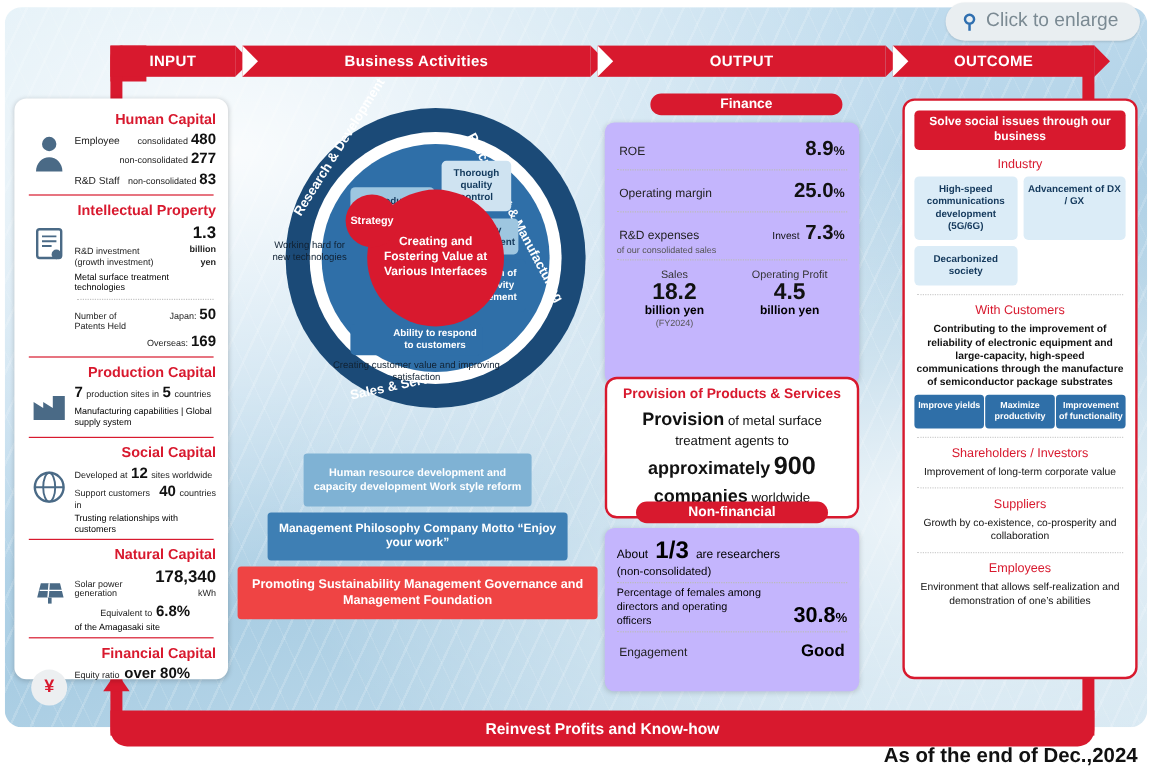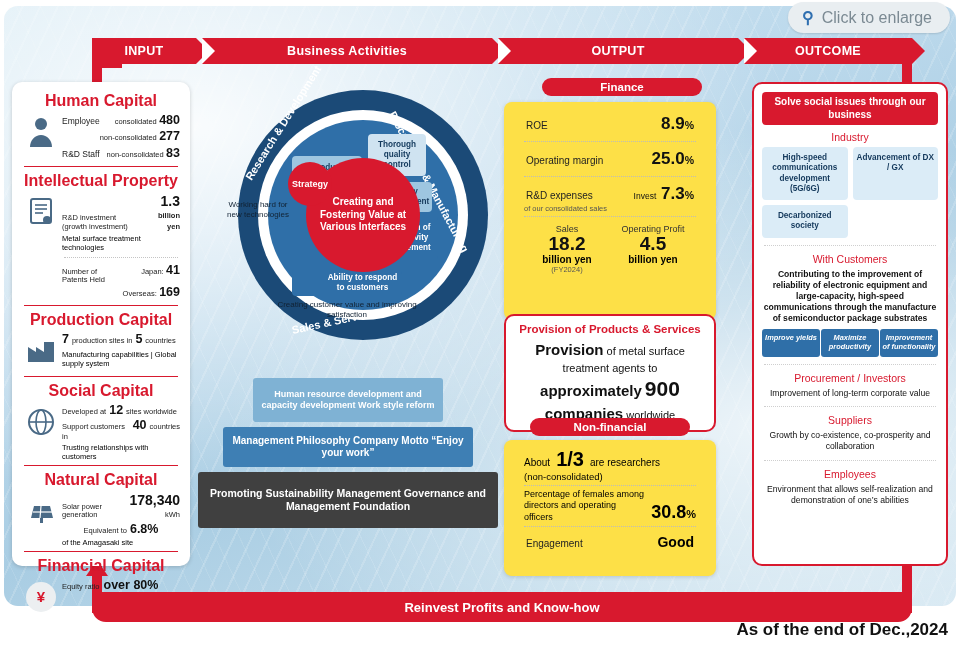--- a/index.html
+++ b/index.html
@@ -87,21 +87,21 @@
   }
 
   
   .card {
     position:absolute; background:#fff; border-radius:10px;
     box-shadow:0 1px 4px rgba(0,0,0,.18);
   }
 
   
   .left-col { left:12px; top:82px; width:178px; height:484px; padding:8px 10px; z-index:20;}
-  .cap-title { color:#d8192e; font-size:16px; font-weight:bold; text-align:center; margin:2px 0 3px;}
+  .cap-title { color:#d8192e; font-size:12px; font-weight:bold; text-align:right; margin:2px 0 3px;}
   .cap-block { position:relative; padding-left:40px; min-height:40px; }
   .cap-row { display:flex; align-items:baseline; gap:4px; font-size:8.5px; color:#222; line-height:1.25;}
   .cap-row .lab { color:#222; }
   .cap-row .num { font-weight:bold; font-size:12.5px; color:#111; }
   .cap-row .num.big { font-size:14px; }
   .hr-dash { border:0; border-top:1px dotted #c4c4c4; margin:5px 2px; }
   .hr-red { border:0; border-top:1px solid #d8192e; margin:4px 2px 5px; }
   .icon-box {
     position:absolute; left:2px; top:2px; width:34px; height:34px;
     display:flex; align-items:center; justify-content:center;
@@ -157,31 +157,31 @@
   .midterm .sm { font-size:7.5px; font-weight:normal; color:#333; }
 
   
   .pyr { position:absolute; left:198px; top:378px; width:300px; z-index:18;}
   .pyr-row {
     color:#fff; font-weight:bold; text-align:center; border-radius:3px;
     display:flex; align-items:center; justify-content:center; line-height:1.25;
   }
   .p1 { width:190px; margin:0 auto 5px; height:44px; background:#7fb2d4; font-size:9px; padding:2px 6px;}
   .p2 { width:250px; margin:0 auto 5px; height:40px; background:#3e7fb4; font-size:10px;}
-  .p3 { width:300px; margin:0 auto; height:56px; background:#404040; font-size:10.5px;}
+  .p3 { width:300px; margin:0 auto; height:44px; background:#ef4444; font-size:10.5px;}
 
   
   .output-col { position:absolute; left:504px; top:78px; width:236px; height:500px; z-index:18;}
   .pill {
     background:#d8192e; color:#fff; border-radius:12px; text-align:center;
     font-size:11.5px; font-weight:bold; padding:3px 0; margin:0 auto;
   }
   .out-card{
-    position:absolute; left:0; top:22px; width:212px; background:#fde047;
-    border-radius:8px; box-shadow:0 1px 4px rgba(0,0,0,.15); padding:8px 20px;
+    position:absolute; left:0; top:22px; width:212px; background:#c4b5fd;
+    border-radius:8px; box-shadow:0 1px 4px rgba(0,0,0,.15); padding:8px 10px;
   }
   .kv { display:flex; align-items:baseline; justify-content:space-between; padding:4px 2px;}
   .kv .k { font-size:10px; color:#222;}
   .kv .v { font-size:17px; font-weight:bold; color:#111;}
   .kv .v small { font-size:10.5px; }
   .dotted { border:0; border-top:1px dotted #bbb; margin:3px 0;}
   .twin { display:flex; justify-content:space-between; text-align:center; padding-top:4px;}
   .twin .t { font-size:9px; color:#333;}
   .twin .n { font-size:19px; font-weight:bold; color:#111; line-height:1.05;}
   .twin .u { font-size:10px; font-weight:bold;}
@@ -206,21 +206,21 @@
     background:#d8192e; color:#fff; border-radius:4px; text-align:center;
     font-size:10px; font-weight:bold; padding:4px 2px; line-height:1.25;
   }
   .oc-title { color:#d8192e; font-size:10.5px; font-weight:normal; text-align:center; margin:6px 0 4px;}
   .oc-grid { display:grid; grid-template-columns:1fr 1fr; gap:5px;}
   .oc-tile {
     background:#dbecf7; color:#14395c; border-radius:4px;
     font-size:8.2px; font-weight:bold; text-align:center; padding:6px 3px; line-height:1.25;
   }
   .oc-text { font-size:8.6px; color:#111; text-align:center; line-height:1.3;}
-  .oc-3 { display:grid; grid-template-columns:1fr 1fr 1fr; gap:1px; margin-top:5px;font-style:italic;}
+  .oc-3 { display:grid; grid-template-columns:1fr 1fr 1fr; gap:1px; margin-top:5px;}
   .oc-chip {
     background:#2f6fa8; color:#fff; border-radius:3px; font-size:7.4px;
     text-align:center; padding:5px 2px; line-height:1.2; font-weight:bold;
   }
   .oc-sep { border:0; border-top:1px dotted #cfcfcf; margin:7px 2px;}
 
   .footer-note {
     position:absolute; right:12px; top:620px; font-size:17px; font-weight:bold; color:#111;
   }
   .tiny { font-size:7.5px; }
@@ -310,21 +310,21 @@
           <span class="num big">1.3</span><br>
           <span class="tiny" style="font-weight:bold;">billion yen</span>
         </span>
       </div>
       <div class="tiny" style="margin-top:2px;">Metal surface treatment technologies</div>
       <hr class="hr-dash">
       <div class="cap-row">
         <span class="tiny" style="max-width:62px;line-height:1.15;">Number of Patents Held</span>
         <span style="margin-left:auto;text-align:right;">
           <span class="tiny">Japan:</span>
-          <span class="num">41</span>
+          <span class="num">50</span>
         </span>
       </div>
       <div class="cap-row" style="justify-content:flex-end;">
         <span style="text-align:right;">
           <span class="tiny">Overseas:</span>
           <span class="num">169</span>
         </span>
       </div>
     </div>
     <hr class="hr-red">
@@ -524,21 +524,21 @@
     <hr class="oc-sep">
     <div class="oc-title">With Customers</div>
     <div class="oc-text" style="font-weight:bold;">Contributing to the improvement of reliability of electronic equipment and large-capacity, high-speed communications through the manufacture of semiconductor package substrates</div>
     <div class="oc-3">
       <div class="oc-chip">Improve yields</div>
       <div class="oc-chip">Maximize productivity</div>
       <div class="oc-chip">Improvement of functionality</div>
     </div>
 
     <hr class="oc-sep">
-    <div class="oc-title">Procurement / Investors</div>
+    <div class="oc-title">Shareholders / Investors</div>
     <div class="oc-text">Improvement of long-term corporate value</div>
 
     <hr class="oc-sep">
     <div class="oc-title">Suppliers</div>
     <div class="oc-text">Growth by co-existence, co-prosperity and collaboration</div>
 
     <hr class="oc-sep">
     <div class="oc-title">Employees</div>
     <div class="oc-text">Environment that allows self-realization and demonstration of one’s abilities</div>
   </div>

